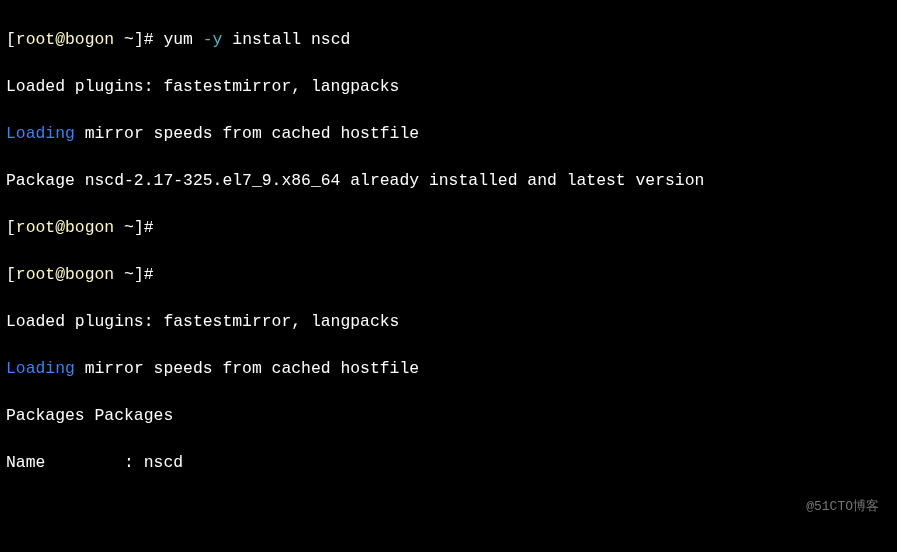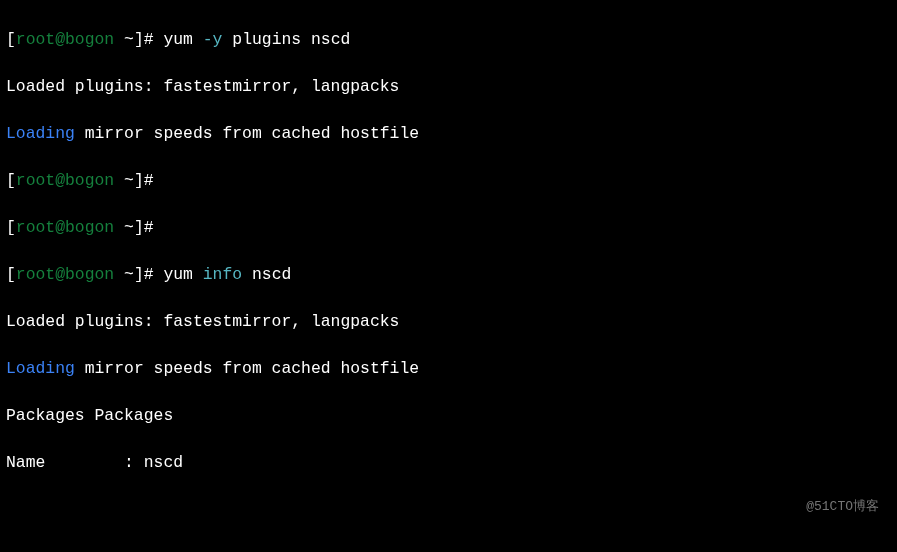--- a/index.html
+++ b/index.html
@@ -1,31 +1,31 @@
 <!DOCTYPE html>
 <html><head>
 <meta charset="utf-8">
 <style>
   html,body{margin:0;padding:0;width:897px;height:552px;background:#000;font-family:Consolas,"Liberation Mono",Menlo,monospace;font-size:16.4px;line-height:23.5px;color:#fff;overflow:hidden}
   .term{padding:4px 6px;white-space:pre}
-  .root{color:#15803d}
+  .root{color:#fef9c3}
   .arg{color:#56b6c2}
   .kw{color:#3b82f6}
   .wm{position:absolute;right:18px;bottom:34px;color:#8a8a8a;font-size:13px;font-family:Liberation Mono, monospace;opacity:.85}
 </style>
 </head>
 <body>
 
 <div class="term">
-<div><span>[</span><span class="root">root@bogon</span><span> ~</span><span>]# </span><span>yum </span><span class="arg">-y</span><span> plugins nscd</span></div>
+<div><span>[</span><span class="root">root@bogon</span><span> ~</span><span>]# </span><span>yum </span><span class="arg">-y</span><span> install nscd</span></div>
 <div>Loaded plugins: fastestmirror, langpacks</div>
 <div><span class="kw">Loading</span><span> mirror speeds from cached hostfile</span></div>
+<div>Package nscd-2.17-325.el7_9.x86_64 already installed and latest version</div>
 <div><span>[</span><span class="root">root@bogon</span><span> ~</span><span>]# </span></div>
 <div><span>[</span><span class="root">root@bogon</span><span> ~</span><span>]# </span></div>
-<div><span>[</span><span class="root">root@bogon</span><span> ~</span><span>]# </span><span>yum </span><span class="arg">info</span><span> nscd</span></div>
 <div>Loaded plugins: fastestmirror, langpacks</div>
 <div><span class="kw">Loading</span><span> mirror speeds from cached hostfile</span></div>
 <div>Packages Packages</div>
 <div><span>Name        :</span><span> nscd</span></div>
 
 
 
 
 
 

